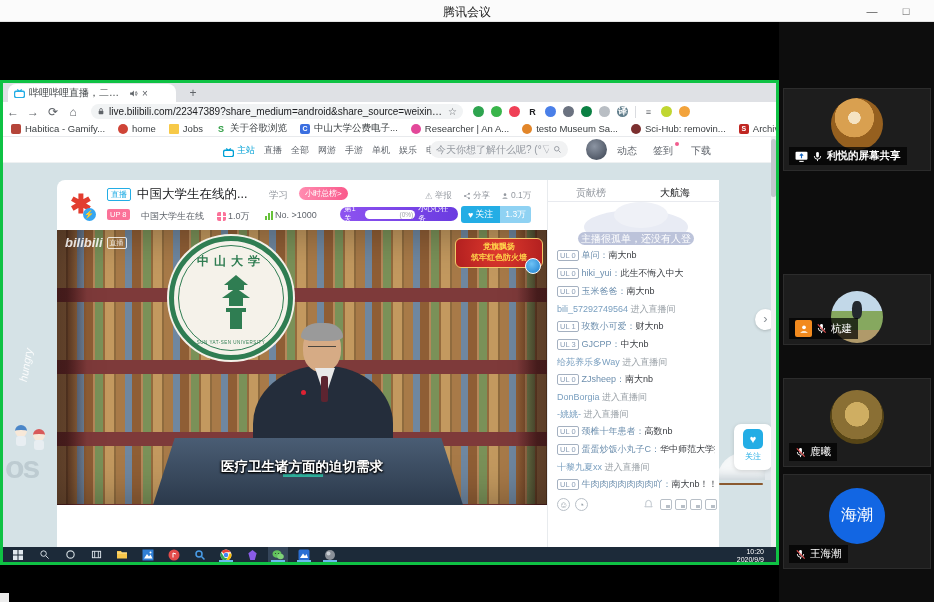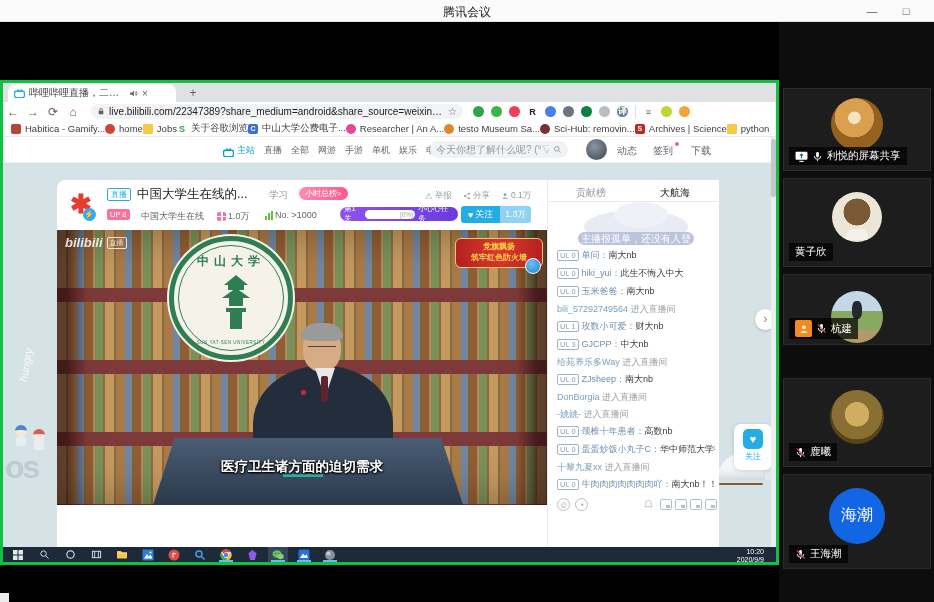--- a/index.html
+++ b/index.html
@@ -209,21 +209,21 @@
         <span class="ext" style="background: rgb(185, 190, 196);"></span>
         <span class="ext" style="background: rgb(96, 125, 139);">译</span>
         <span class="ext divider"></span>
         <span class="ext" style="color: rgb(95, 99, 104); background: transparent;">≡</span>
         <span class="ext" style="background: rgb(192, 214, 49);"></span>
         <span class="ext" style="background: rgb(242, 163, 60);"></span>
       </div>
   </div>
 
   <div class="abs bookbar">
-    <span id="bookmarks-list" style="display:flex;align-items:center">
+    <span id="bookmarks-list" style="display:flex;gap:13px;align-items:center">
         <span class="bm">
           <span class="bmic square" style="background: rgb(181, 69, 58);"></span>
           <span>Habitica - Gamify...</span>
         </span>
         <span class="bm">
           <span class="bmic circle" style="background: rgb(207, 68, 55);"></span>
           <span>home</span>
         </span>
         <span class="bm">
           <span class="bmic folder" style="background: rgb(247, 201, 72);"></span>
@@ -586,44 +586,38 @@
       </span>
       <div class="clock">
       <div>10:20</div>
       <div>2020/9/9</div>
     </div>
   </div>
 
   <div class="abs share-frame"></div>
 
   <div class="abs ppanel" id="tiles">
-      <div class="ptile" style="top: 66px; height: 83px;">
+      <div class="ptile" style="top: 66px; height: 83px; font-weight: bold;">
         <div class="pav av-cat" style="width: 52px; height: 52px; top: 8.5px;"></div>
         <div class="plabel">
           <span>
             <svg width="13" height="11" viewBox="0 0 24 20">
               <rect x="1" y="1" width="22" height="15" rx="2" fill="#fff"></rect>
               <path d="M12 13V6M9 8.5L12 5.5l3 3" stroke="#1565c0" stroke-width="2" fill="none"></path>
               <path d="M8 19h8" stroke="#fff" stroke-width="2"></path>
             </svg>
           </span>
           <span>
             <svg width="11" height="11" viewBox="0 0 24 24">
               <rect x="9" y="2" width="6" height="12" rx="3" fill="#fff"></rect>
               <path d="M5 11a7 7 0 0 0 14 0" fill="none" stroke="#fff" stroke-width="2"></path>
               <path d="M12 18v4" stroke="#fff" stroke-width="2"></path>
             </svg>
           </span>
           <span>利悦的屏幕共享</span>
-        </div>
-      </div>
-      <div class="ptile" style="top: 156px; height: 89px;">
-        <div class="pav av-hat" style="width: 50px; height: 50px; top: 12.5px;"></div>
-        <div class="plabel">
-          <span>黄子欣</span>
         </div>
       </div>
       <div class="ptile" style="top: 252px; height: 71px;">
         <div class="pav av-cyclist" style="width: 52px; height: 52px; top: 15.5px;"></div>
         <div class="plabel">
           <span class="hostchip">
             <svg width="10" height="10" viewBox="0 0 24 24">
               <circle cx="12" cy="8" r="4.5" fill="#fff"></circle>
               <path d="M3 21c1.5-5 16.5-5 18 0z" fill="#fff"></path>
             </svg>

